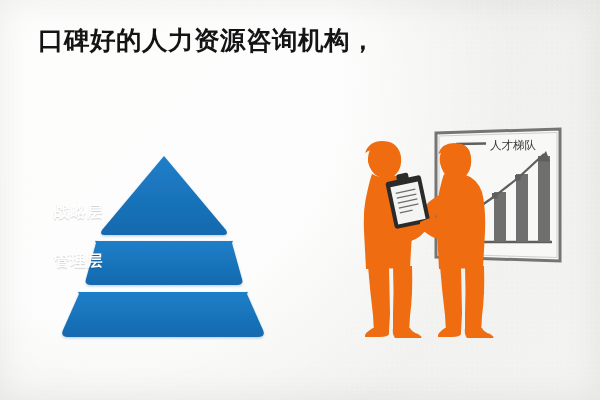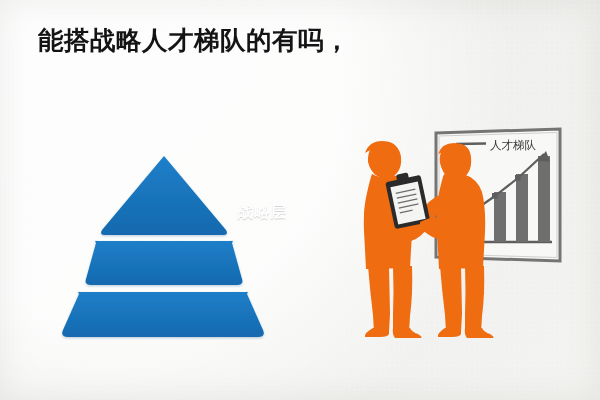--- a/index.html
+++ b/index.html
@@ -35,21 +35,21 @@
     letter-spacing:.5px;
     white-space:nowrap;
     z-index:6;
   }
   #headline .ln{display:block;}
 
   
   #pyramid{position:absolute;left:50px;top:152px;width:225px;height:190px;z-index:4;}
   .tierlabel{
     position:absolute;color:#ffffff;font-weight:bold;font-size:15.5px;
-    letter-spacing:1px;text-align:right;width:100%;left:12px;
+    letter-spacing:1px;text-align:left;width:100%;left:4px;
     text-shadow:0 1px 1px rgba(0,0,0,.18);
   }
   #lab0{top:50px;}
   #lab1{top:99px;}
   #lab2{top:151px;}
 
   
   #scene{position:absolute;left:320px;top:118px;width:260px;height:230px;z-index:5;}
 
   
@@ -57,21 +57,21 @@
     position:absolute;inset:0;pointer-events:none;z-index:9;
     box-shadow:inset 0 0 34px rgba(120,120,115,.13);
   }
 </style>
 </head>
 <body>
 
 <div id="stage">
 
   <div id="headline">
-    <span class="ln">能搭战略人才梯队的有吗，</span>
+    <span class="ln">口碑好的人力资源咨询机构，</span>
   </div>
 
   <div id="pyramid">
     <svg width="225" height="190" viewBox="0 0 225 190">
       <defs>
         <linearGradient id="blu" x1="0" y1="0" x2="0" y2="1">
           <stop offset="0%" stop-color="#1e7fc9"></stop>
           <stop offset="100%" stop-color="#1569ae"></stop>
         </linearGradient>
         <filter id="sft" x="-30%" y="-30%" width="160%" height="160%">
@@ -79,20 +79,21 @@
         </filter>
       </defs>
 
       <path d="M114 4 L176 78 Q179 83 173 83 L55 83 Q49 83 52 78 Z" fill="url(#blu)" filter="url(#sft)"></path>
 
       <path d="M47 89 Q44 88 46 91 L36 127 Q34 133 41 133 L187 133 Q194 133 192 127 L182 91 Q184 88 181 89 Z" fill="url(#blu)" filter="url(#sft)"></path>
 
       <path d="M30 140 Q27 139 29 142 L13 178 Q10 185 18 185 L208 185 Q216 185 213 178 L197 142 Q199 139 196 140 Z" fill="url(#blu)" filter="url(#sft)"></path>
     </svg>
     <div class="tierlabel" id="lab0">战略层</div>
+    <div class="tierlabel" id="lab1">管理层</div>
   </div>
 
   <div id="scene">
     <svg width="260" height="230" viewBox="0 0 260 230">
 
       <g>
 
         <path d="M116 15 L240 11 L240 143 L116 139 Z" fill="#f8f8f6"></path>
         <path d="M116 15 L240 11 L240 143 L116 139 Z" fill="none" stroke="#757575" stroke-width="3"></path>
         <path d="M119 18 L237 14.5 L237 139.5 L119 136 Z" fill="none" stroke="#cfcfcf" stroke-width="1"></path>

